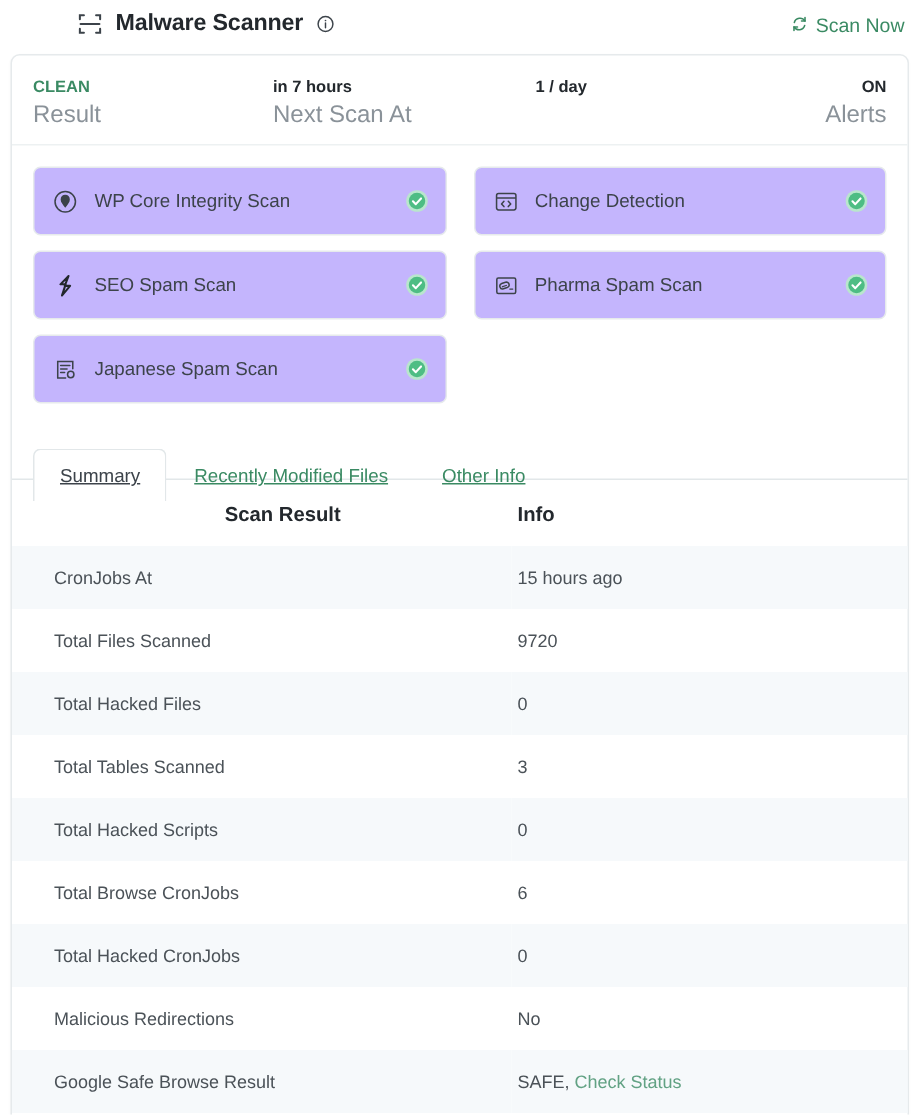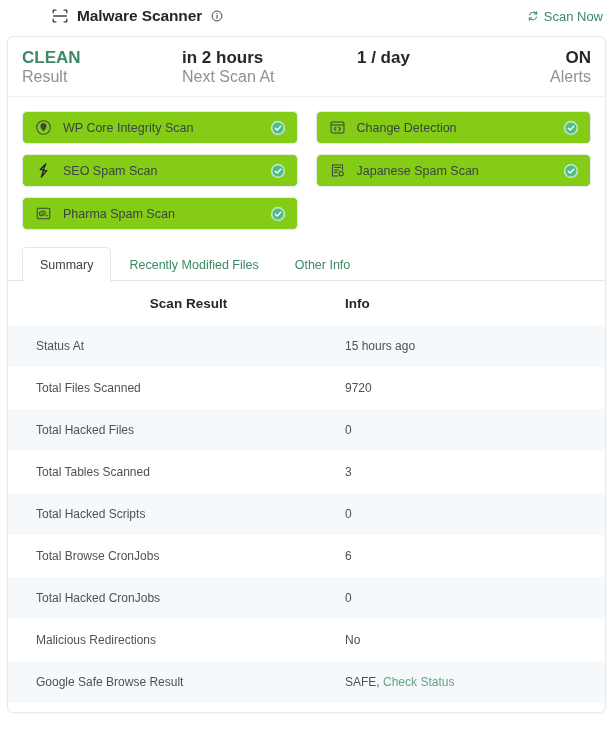--- a/index.html
+++ b/index.html
@@ -96,21 +96,21 @@
   }
   .stat {
     flex: 1 1 0;
     min-width: 0;
   }
   .stat.c0 { flex: 0 0 160px; }
   .stat.c1 { flex: 0 0 175px; }
   .stat.c2 { flex: 1 1 auto; }
   .stat.c3 { flex: 0 0 80px; text-align: right; }
   .stat-value {
-    font-size: 17px;
+    font-size: 11px;
     font-weight: 700;
     color: #23282d;
     line-height: 20px;
     white-space: nowrap;
   }
   .stat.c0 .stat-value { color: #3a8a63; font-weight: 600; }
   .stat-label {
     font-size: 16px;
     color: #8a9299;
     line-height: 15px;
@@ -123,26 +123,26 @@
     padding: 14px 14px 6px 14px;
     display: grid;
     grid-template-columns: 1fr 1fr;
     column-gap: 18px;
     row-gap: 10px;
     box-sizing: border-box;
   }
   .scan-item {
     display: flex;
     align-items: center;
-    height: 33px;
+    height: 46px;
     border: 1px solid #e6eaec;
     border-radius: 5px;
     padding: 0 11px 0 12px;
     box-sizing: border-box;
-    background: #84cc16;
+    background: #c4b5fd;
     cursor: pointer;
   }
   .scan-item-icon {
     width: 17px;
     height: 17px;
     flex: 0 0 auto;
     display: block;
   }
   .scan-item-label {
     flex: 1 1 auto;
@@ -178,21 +178,22 @@
     color: #3a8a63;
     cursor: pointer;
     border: 1px solid transparent;
     border-bottom: none;
     border-radius: 5px 5px 0 0;
     line-height: 16px;
     white-space: nowrap;
     box-sizing: border-box;
     background: transparent;
     position: relative;
-    top: 1px;
+    top: 14px;
+    text-decoration: underline;
   }
   .tab.active {
     color: #3c434a;
     background: #ffffff;
     border-color: #e2e7e9;
   }
   .tab-divider {
     border-top: 1px solid #e2e7e9;
     margin-top: -1px;
   }
@@ -270,21 +271,21 @@
   </div>
 
   <div class="card">
 
     <div class="stats">
       <div class="stat c0">
         <div class="stat-value">CLEAN</div>
         <div class="stat-label">Result</div>
       </div>
       <div class="stat c1">
-        <div class="stat-value">in 2 hours</div>
+        <div class="stat-value">in 7 hours</div>
         <div class="stat-label">Next Scan At</div>
       </div>
       <div class="stat c2">
         <div class="stat-value">1 / day</div>
       </div>
       <div class="stat c3">
         <div class="stat-value">ON</div>
         <div class="stat-label">Alerts</div>
       </div>
     </div>
@@ -328,20 +329,39 @@
       </div>
 
 
       <div class="scan-item">
         <span>
           <svg class="scan-item-icon" viewBox="0 0 20 20" fill="none" stroke="#23282d" stroke-width="1.6" stroke-linecap="round" stroke-linejoin="round">
             <path d="M12.6 2.3L6.2 8.9h4.1l-2.9 8.8 6.4-7.6h-4.2z"></path>
           </svg>
         </span>
         <span class="scan-item-label">SEO Spam Scan</span>
+        <span class="check-badge">
+          <svg viewBox="0 0 16 16" width="16" height="16">
+            <circle cx="8" cy="8" r="7.2" fill="#b9e6cd"></circle>
+            <circle cx="8" cy="8" r="5.5" fill="#4ebd84"></circle>
+            <path d="M5.3 8.2l1.9 1.9 3.5-3.8" fill="none" stroke="#ffffff" stroke-width="1.4" stroke-linecap="round" stroke-linejoin="round"></path>
+          </svg>
+        </span>
+      </div>
+
+      <div class="scan-item">
+        <span>
+          <svg class="scan-item-icon" viewBox="0 0 20 20" fill="none" stroke="#3c434a" stroke-width="1.2">
+            <rect x="2.6" y="3.9" width="14.8" height="12.2" rx="1.2"></rect>
+            <rect x="4.9" y="7.7" width="7.4" height="4.3" rx="2.15" transform="rotate(-18 8.6 9.85)"></rect>
+            <path d="M6.6 10.9l3.9-1.3" stroke-width="1"></path>
+            <path d="M12.8 12.6h2.3" stroke-linecap="round" stroke-width="1"></path>
+          </svg>
+        </span>
+        <span class="scan-item-label">Pharma Spam Scan</span>
         <span class="check-badge">
           <svg viewBox="0 0 16 16" width="16" height="16">
             <circle cx="8" cy="8" r="7.2" fill="#b9e6cd"></circle>
             <circle cx="8" cy="8" r="5.5" fill="#4ebd84"></circle>
             <path d="M5.3 8.2l1.9 1.9 3.5-3.8" fill="none" stroke="#ffffff" stroke-width="1.4" stroke-linecap="round" stroke-linejoin="round"></path>
           </svg>
         </span>
       </div>
 
       <div class="scan-item">
@@ -357,39 +377,20 @@
         <span class="scan-item-label">Japanese Spam Scan</span>
         <span class="check-badge">
           <svg viewBox="0 0 16 16" width="16" height="16">
             <circle cx="8" cy="8" r="7.2" fill="#b9e6cd"></circle>
             <circle cx="8" cy="8" r="5.5" fill="#4ebd84"></circle>
             <path d="M5.3 8.2l1.9 1.9 3.5-3.8" fill="none" stroke="#ffffff" stroke-width="1.4" stroke-linecap="round" stroke-linejoin="round"></path>
           </svg>
         </span>
       </div>
 
-      <div class="scan-item">
-        <span>
-          <svg class="scan-item-icon" viewBox="0 0 20 20" fill="none" stroke="#3c434a" stroke-width="1.2">
-            <rect x="2.6" y="3.9" width="14.8" height="12.2" rx="1.2"></rect>
-            <rect x="4.9" y="7.7" width="7.4" height="4.3" rx="2.15" transform="rotate(-18 8.6 9.85)"></rect>
-            <path d="M6.6 10.9l3.9-1.3" stroke-width="1"></path>
-            <path d="M12.8 12.6h2.3" stroke-linecap="round" stroke-width="1"></path>
-          </svg>
-        </span>
-        <span class="scan-item-label">Pharma Spam Scan</span>
-        <span class="check-badge">
-          <svg viewBox="0 0 16 16" width="16" height="16">
-            <circle cx="8" cy="8" r="7.2" fill="#b9e6cd"></circle>
-            <circle cx="8" cy="8" r="5.5" fill="#4ebd84"></circle>
-            <path d="M5.3 8.2l1.9 1.9 3.5-3.8" fill="none" stroke="#ffffff" stroke-width="1.4" stroke-linecap="round" stroke-linejoin="round"></path>
-          </svg>
-        </span>
-      </div>
-
     </div>
 
     <div class="tabs-wrap">
       <div class="tabs">
         <div class="tab active">Summary</div>
         <div class="tab">Recently Modified Files</div>
         <div class="tab">Other Info</div>
       </div>
       <div class="tab-divider"></div>
     </div>
@@ -397,21 +398,21 @@
     <div class="table-body-wrap">
       <table class="table">
         <thead>
           <tr>
             <th class="col-key">Scan Result</th>
             <th class="col-val">Info</th>
           </tr>
         </thead>
         <tbody>
           <tr class="odd">
-            <td class="col-key">Status At</td>
+            <td class="col-key">CronJobs At</td>
             <td class="col-val">15 hours ago</td>
           </tr>
           <tr class="even">
             <td class="col-key">Total Files Scanned</td>
             <td class="col-val">9720</td>
           </tr>
           <tr class="odd">
             <td class="col-key">Total Hacked Files</td>
             <td class="col-val">0</td>
           </tr>

